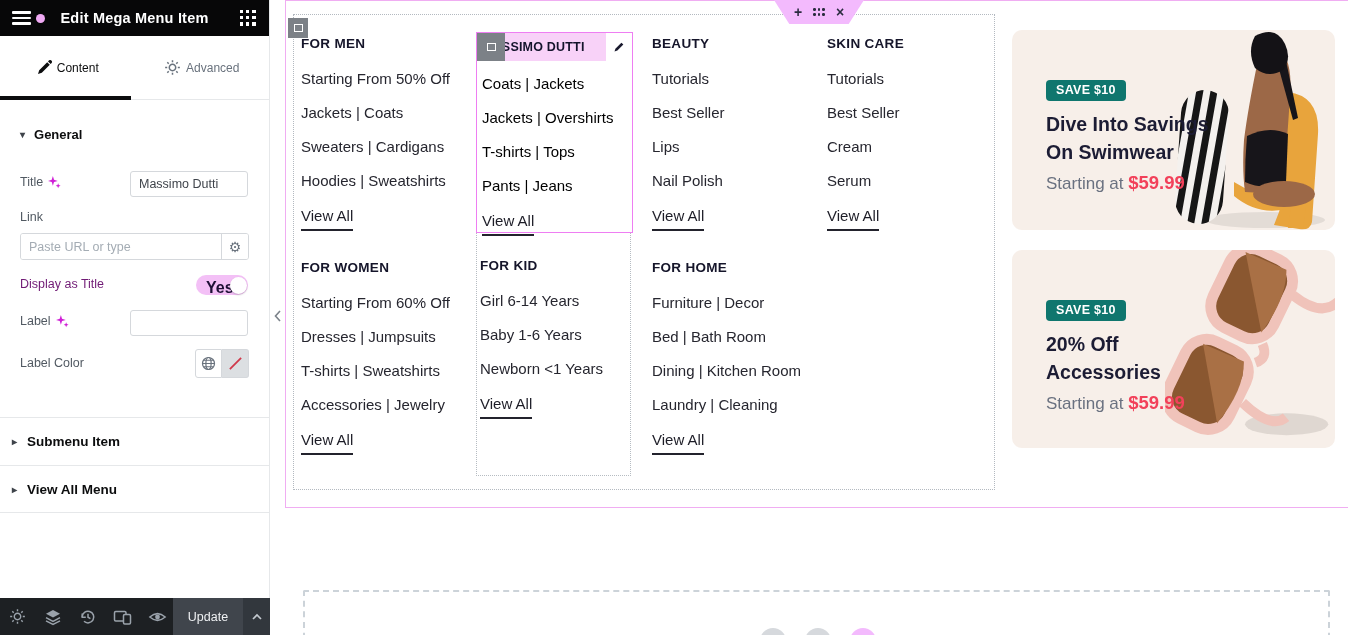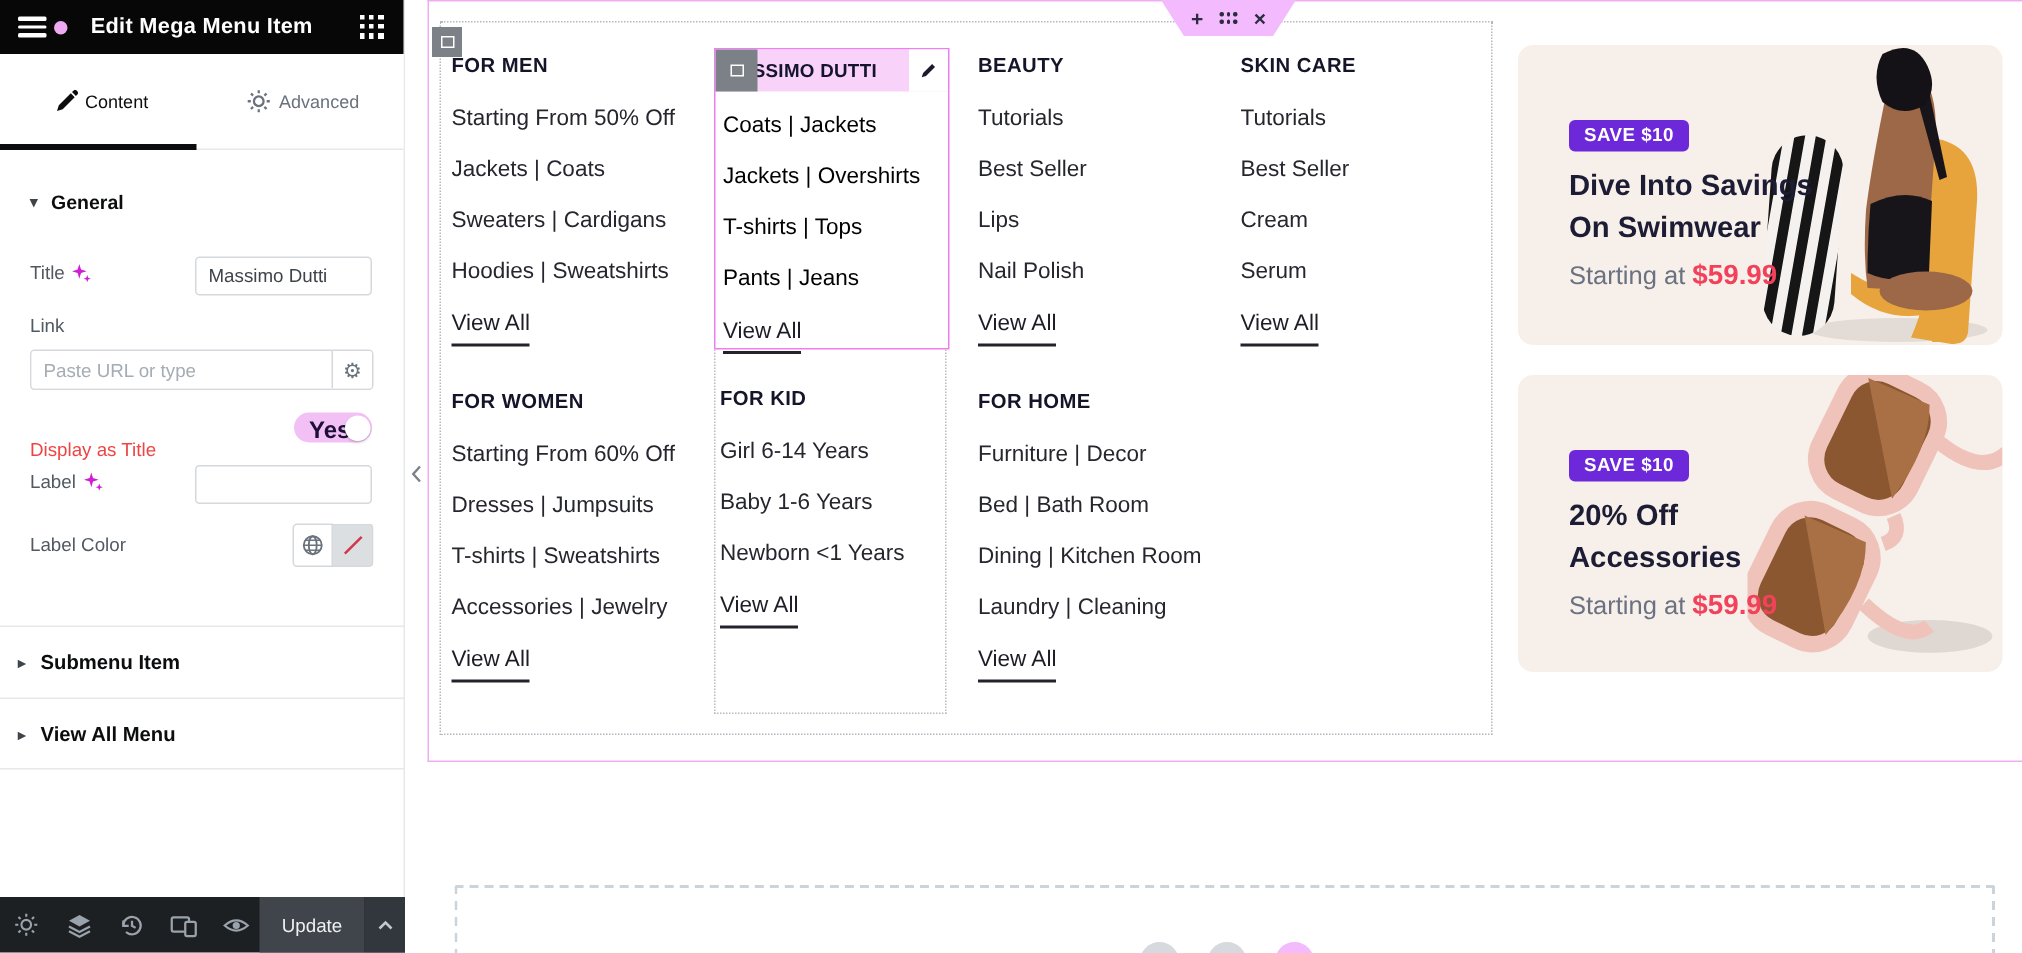--- a/index.html
+++ b/index.html
@@ -107,21 +107,21 @@
   .sel-handle { position:absolute; left:0; top:0; width:28px; height:28px; background:#7c8187;
     display:flex; align-items:center; justify-content:center; cursor:grab; z-index:2; }
   .edit-btn { position:absolute; right:0; top:0; width:26px; height:28px; background:#fff;
     display:flex; align-items:center; justify-content:center; cursor:pointer; z-index:2; }
   .sel-items { position:absolute; left:5px; top:38px; right:2px; }
 
   
   .promo { position:absolute; left:742px; width:323px; border-radius:10px;
     background:#f7efe9; overflow:hidden; cursor:pointer; }
   .promo .art { position:absolute; right:0; top:0; height:100%; }
-  .badge { position:absolute; left:34px; top:50px; background:#6d28d9; color:#fff;
+  .badge { position:absolute; left:34px; top:50px; background:#0f766e; color:#fff;
     font-size:12.5px; font-weight:bold; letter-spacing:.3px; padding:3px 10px 4px;
     border-radius:4px; }
   .ptitle { position:absolute; left:34px; top:80px; font-size:19.5px; font-weight:bold;
     line-height:28px; color:#1c1c34; }
   .price-row { position:absolute; left:34px; top:142px; font-size:17px; color:#6a7180; }
   .price { color:#f2415a; font-size:18.5px; font-weight:bold; }
 
   .bottom-dashed { position:absolute; left:33px; top:590px; width:1027px; height:70px;
     border:2px dashed #ccd3d9; border-radius:2px; }
   .dot-btn { position:absolute; width:26px; height:26px; border-radius:50%; top:628px; cursor:pointer; }
@@ -186,21 +186,21 @@
   <input class="sb-row txt-input" style="left: 130px; top: 171px;" value="Massimo Dutti">
 
   <div class="sb-row ctl-label" style="left:20px; top:210px;">
     <span>Link</span>
   </div>
   <div class="sb-row link-wrap" style="left:20px; top:233px;">
     <input placeholder="Paste URL or type" style="">
     <div class="link-gear">⚙</div>
   </div>
 
-  <div class="sb-row ctl-label" style="left:20px; top:293px; color:#ef4444;">
+  <div class="sb-row ctl-label" style="left:20px; top:277px; color:#701a75;">
     <span>Display as Title</span>
   </div>
   <div class="sb-row toggle" style="left:196px; top:275px;">
     <span class="tg-label">Yes</span>
     <span class="knob"></span>
   </div>
 
   <div class="sb-row ctl-label" style="left:20px; top:314px;text-align:center;">
     <span>Label</span>
     <svg width="13" height="13" viewBox="0 0 16 16" class="mag">

